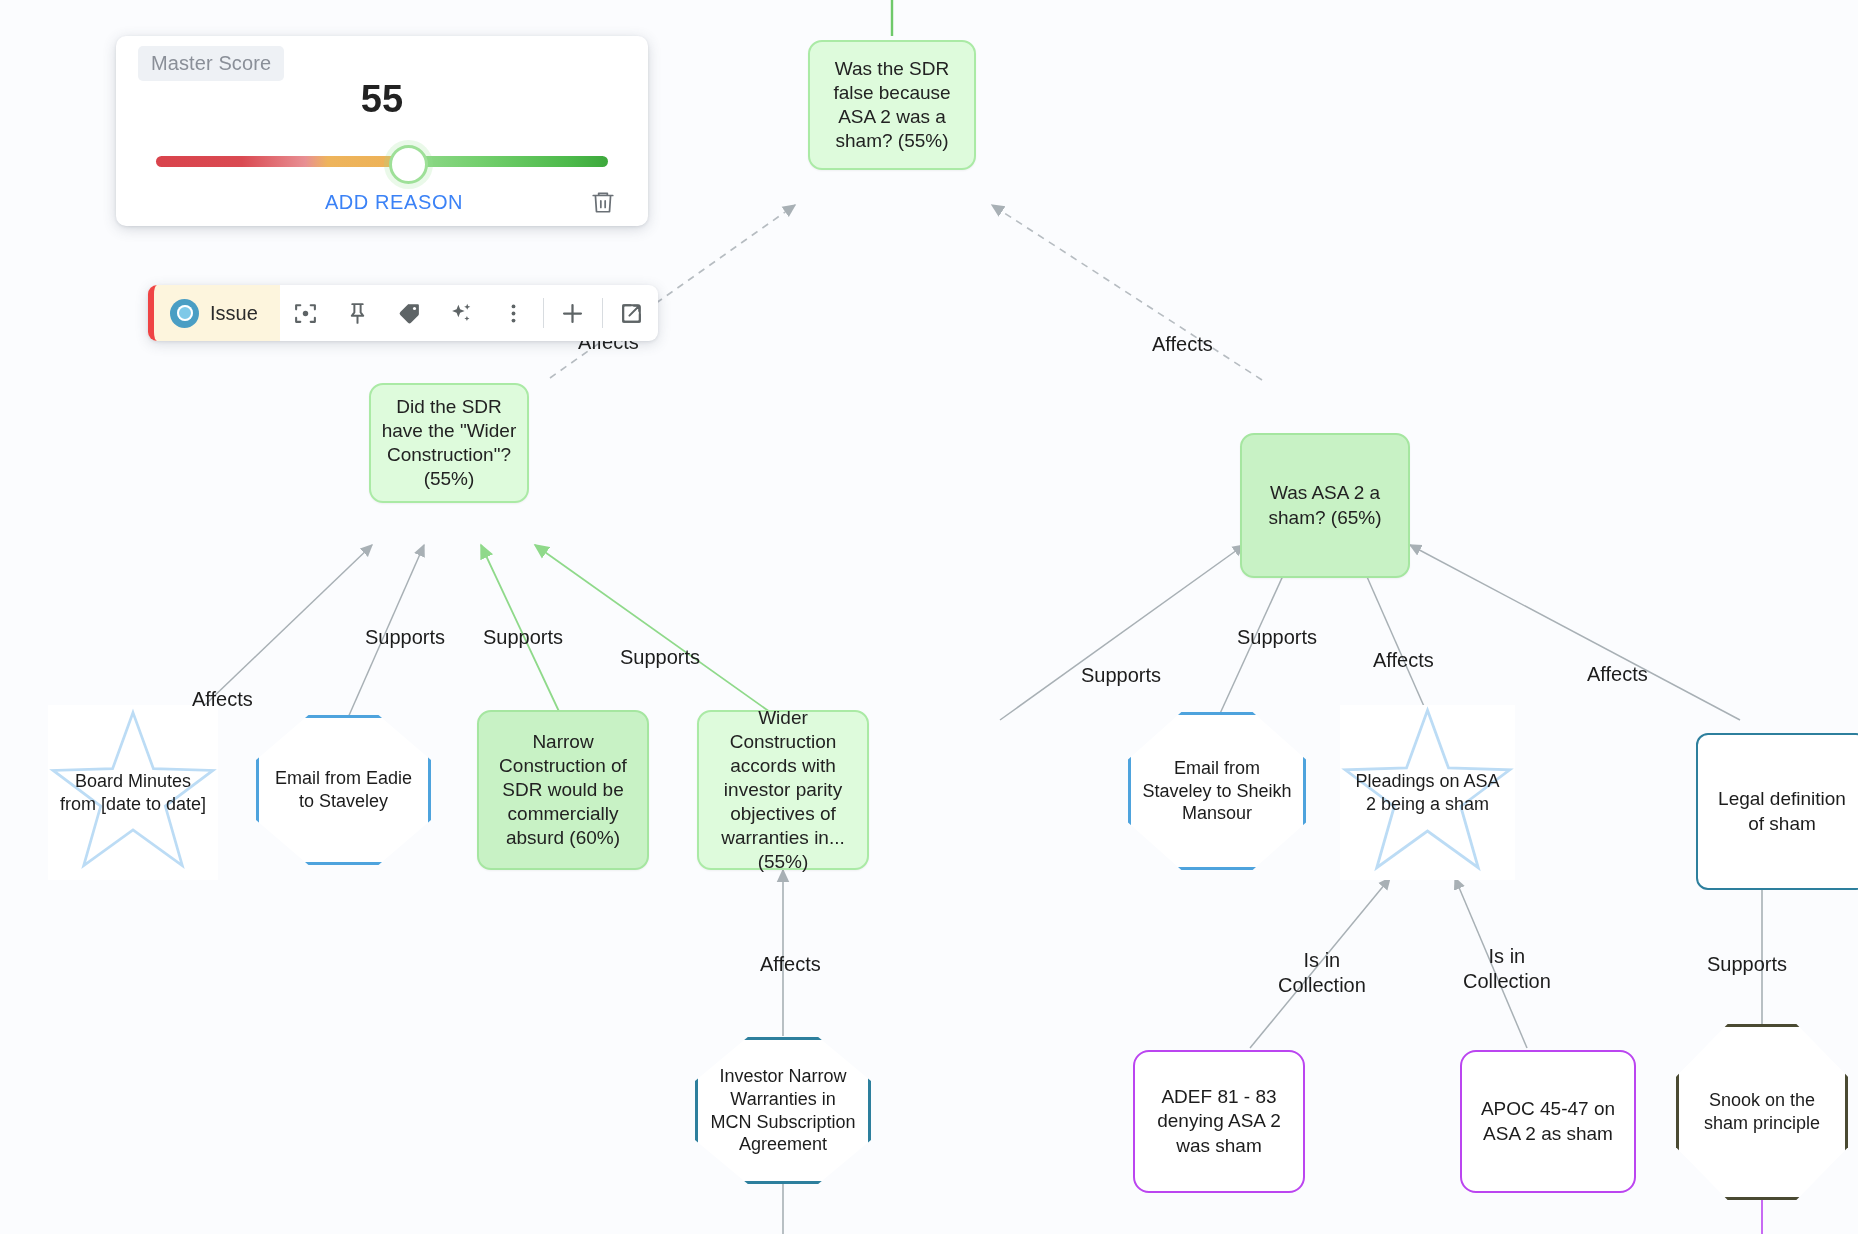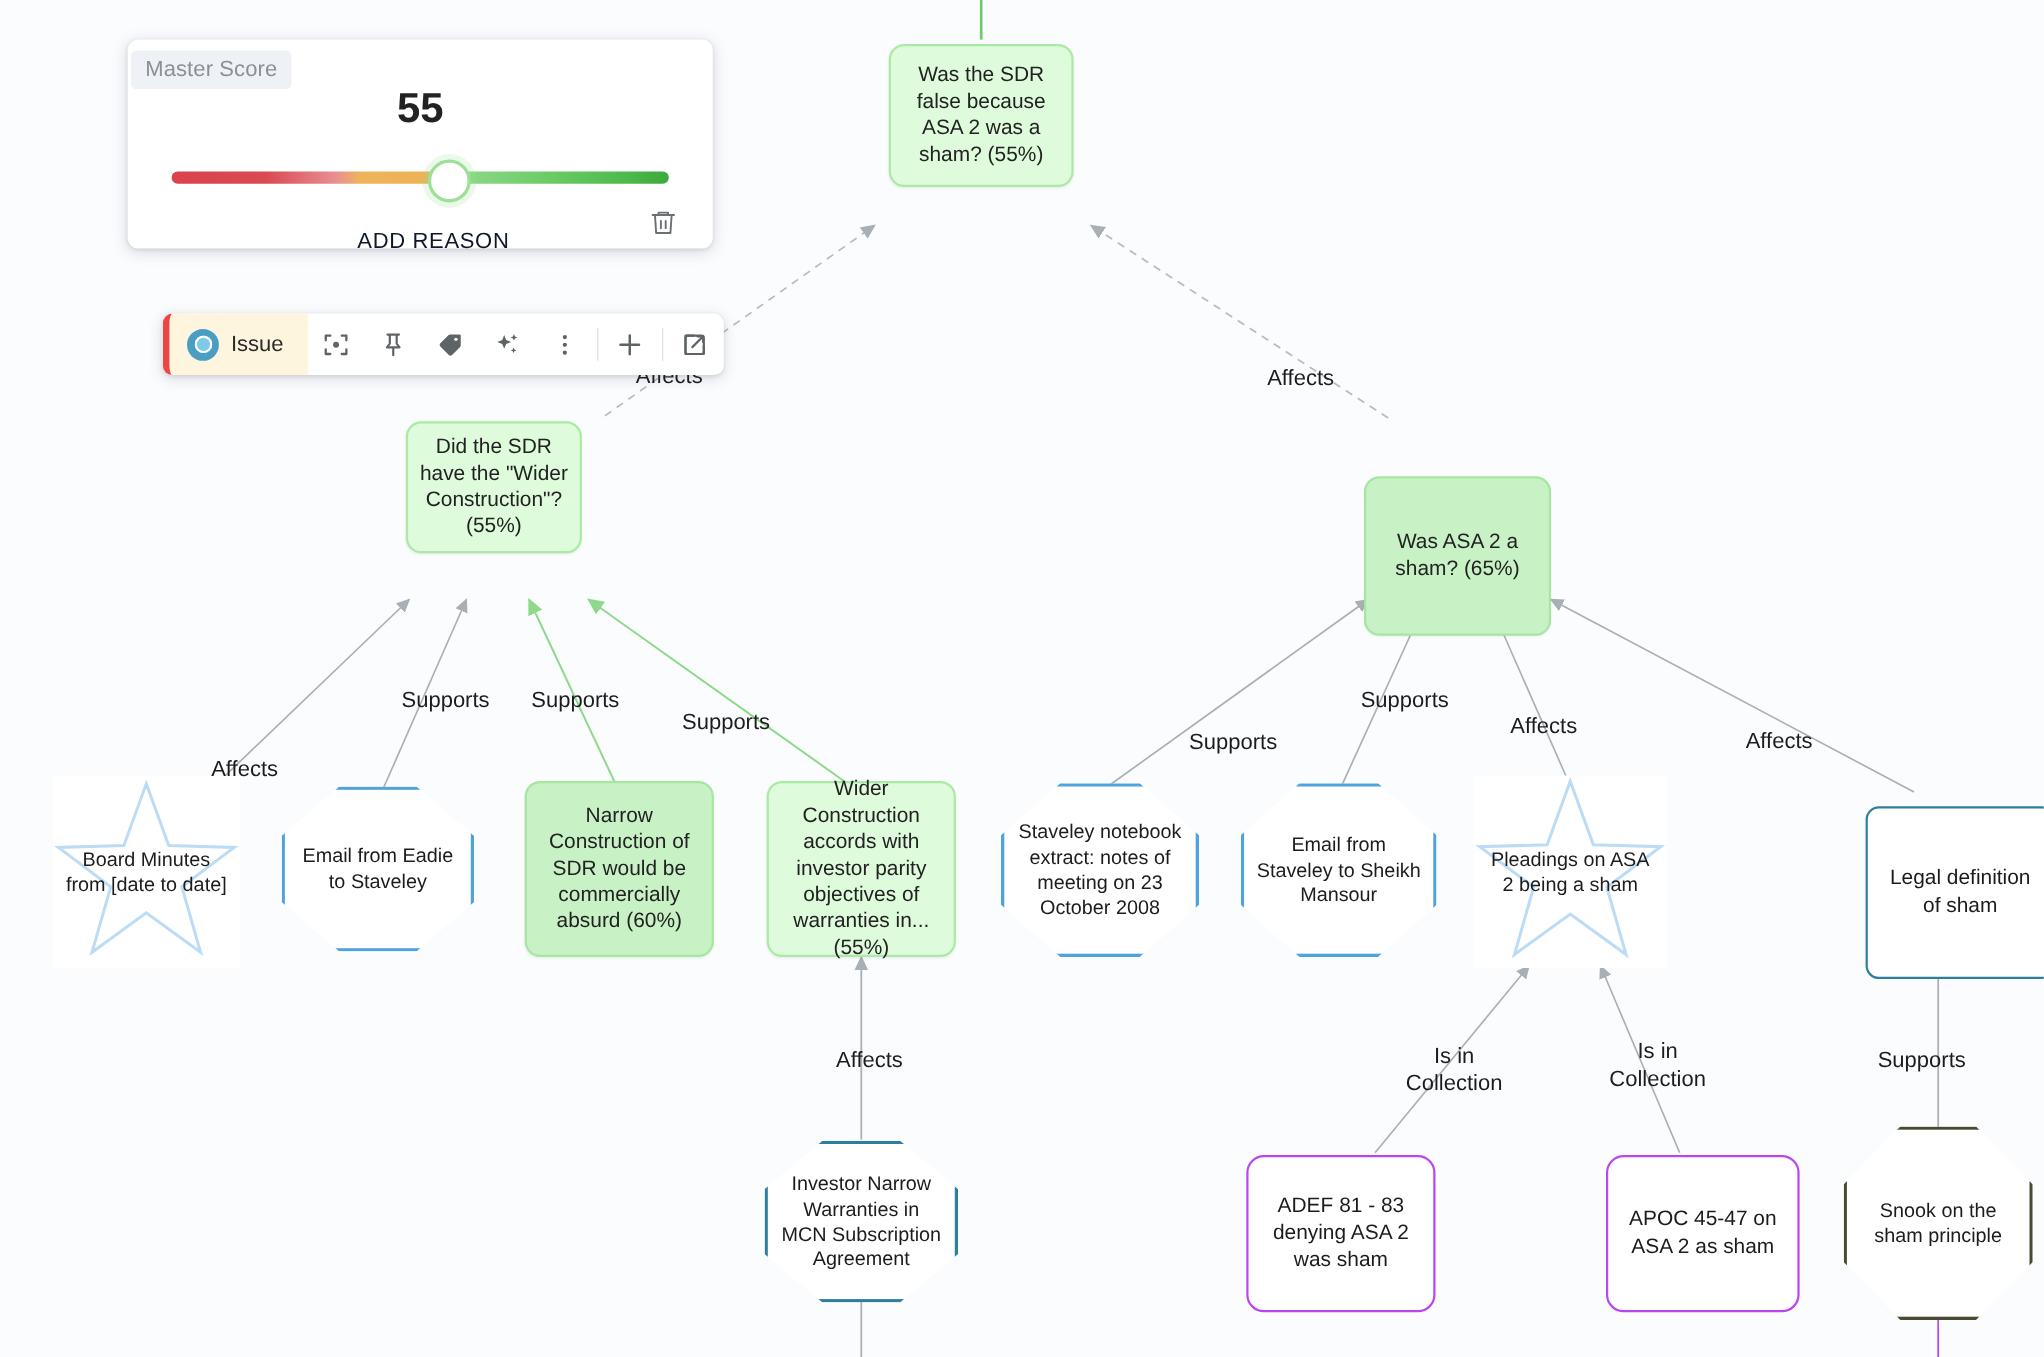--- a/index.html
+++ b/index.html
@@ -55,41 +55,41 @@
   }
 
   
   #score-panel{
     position:absolute;left:116px;top:36px;width:532px;height:190px;
     background:#fff;border-radius:10px;
     box-shadow:0 3px 14px rgba(60,70,90,.20), 0 1px 3px rgba(60,70,90,.12);
     z-index:40;
   }
   #score-chip{
-    position:absolute;left:3px;top:10px;padding:6px 13px;border-radius:5px;
+    position:absolute;left:22px;top:10px;padding:6px 13px;border-radius:5px;
     background:#eef1f5;color:#8a8f98;font-size:20px;letter-spacing:.1px;
   }
   #score-value{
     position:absolute;left:0;right:0;top:42px;text-align:center;
     font-size:38px;font-weight:700;color:#222;
   }
   #slider-wrap{position:absolute;left:40px;right:40px;top:120px;height:14px;}
   #slider-track{
     position:absolute;left:0;right:0;top:0;height:11px;border-radius:6px;
     background:linear-gradient(to right,#d9434c 0%,#da4a52 19%,#e88f93 33%,#eeb45c 38%,#edb257 53%,
       #8ed888 58%,#73cf6d 72%,#4cb94a 92%,#3da83c 100%);
   }
   #slider-thumb{
     position:absolute;left:50.4%;top:-11px;width:33px;height:33px;margin-left:-16px;
     border-radius:50%;background:#fff;border:3px solid #9ee098;
     box-shadow:0 0 0 5px rgba(150,225,145,.20);
   }
   #add-reason{
-    position:absolute;left:0;right:0;top:172px;text-align:center;
-    font-size:20px;color:#0f172a;letter-spacing:.6px;cursor:pointer;margin-left:24px;
+    position:absolute;left:0;right:0;top:155px;text-align:center;
+    font-size:20px;color:#3b82f6;letter-spacing:.6px;cursor:pointer;margin-left:24px;
   }
   #trash-btn{position:absolute;right:32px;top:152px;width:26px;height:28px;cursor:pointer;}
 
   
   #toolbar{
     position:absolute;left:148px;top:285px;height:56px;
     background:#fff;border-radius:9px;display:flex;align-items:center;
     box-shadow:0 3px 13px rgba(60,70,90,.18), 0 1px 3px rgba(60,70,90,.10);
     z-index:45;
   }
@@ -178,23 +178,20 @@
   </div>
 
   <div class="node qcard" style="left:477px;top:710px;width:172px;height:160px;">
     <span class="lbl">Narrow Construction of SDR would be commercially absurd (60%)</span>
   </div>
 
   <div class="node qcard pale" style="left:697px;top:710px;width:172px;height:160px;">
     <span class="lbl">Wider Construction accords with investor parity objectives of warranties in... (55%)</span>
   </div>
 
-  <div class="node octagon" style="left:910px;top:712px;width:180px;height:158px;">
-    <span class="lbl">Staveley notebook extract: notes of meeting on 23 October 2008</span>
-  </div>
 
   <div class="node octagon" style="left:1128px;top:712px;width:178px;height:158px;">
     <span class="lbl">Email from Staveley to Sheikh Mansour</span>
   </div>
 
   <div class="node star" style="left:1340px;top:705px;width:175px;height:175px;">
     <svg class="starsvg" viewBox="0 0 100 100">
       <polygon points="50,3 62,36 97,37 69,58 79,93 50,72 21,93 31,58 3,37 38,36" fill="#ffffff" stroke="#bcdcf5" stroke-width="1.6"></polygon>
     </svg>
     <span class="lbl" style="width:168px;">Pleadings on ASA 2 being a sham</span>

